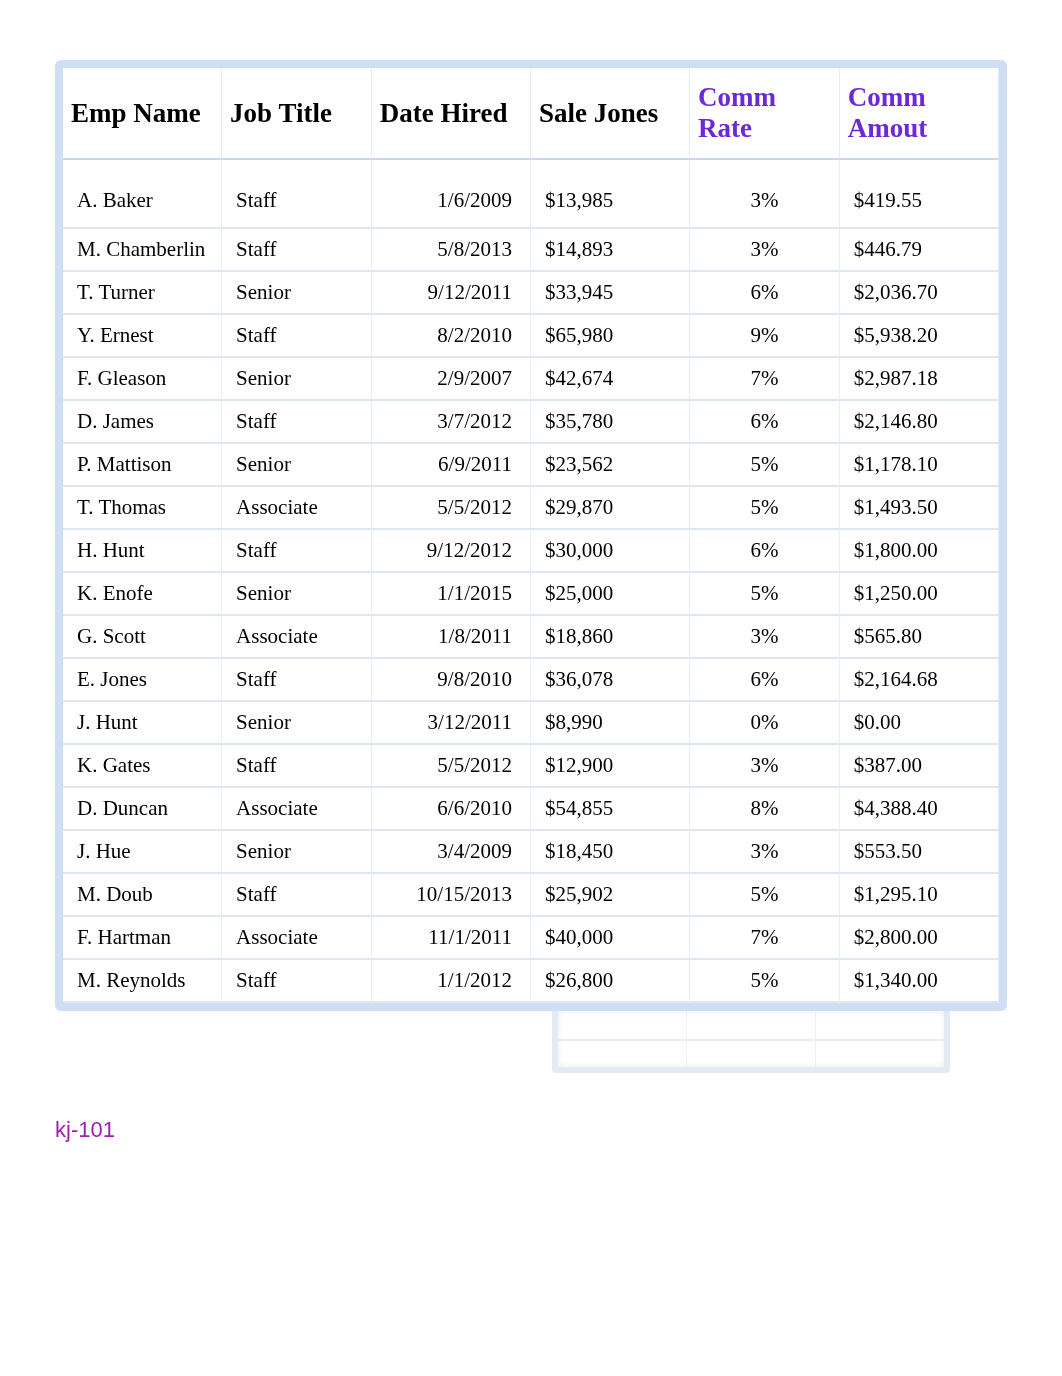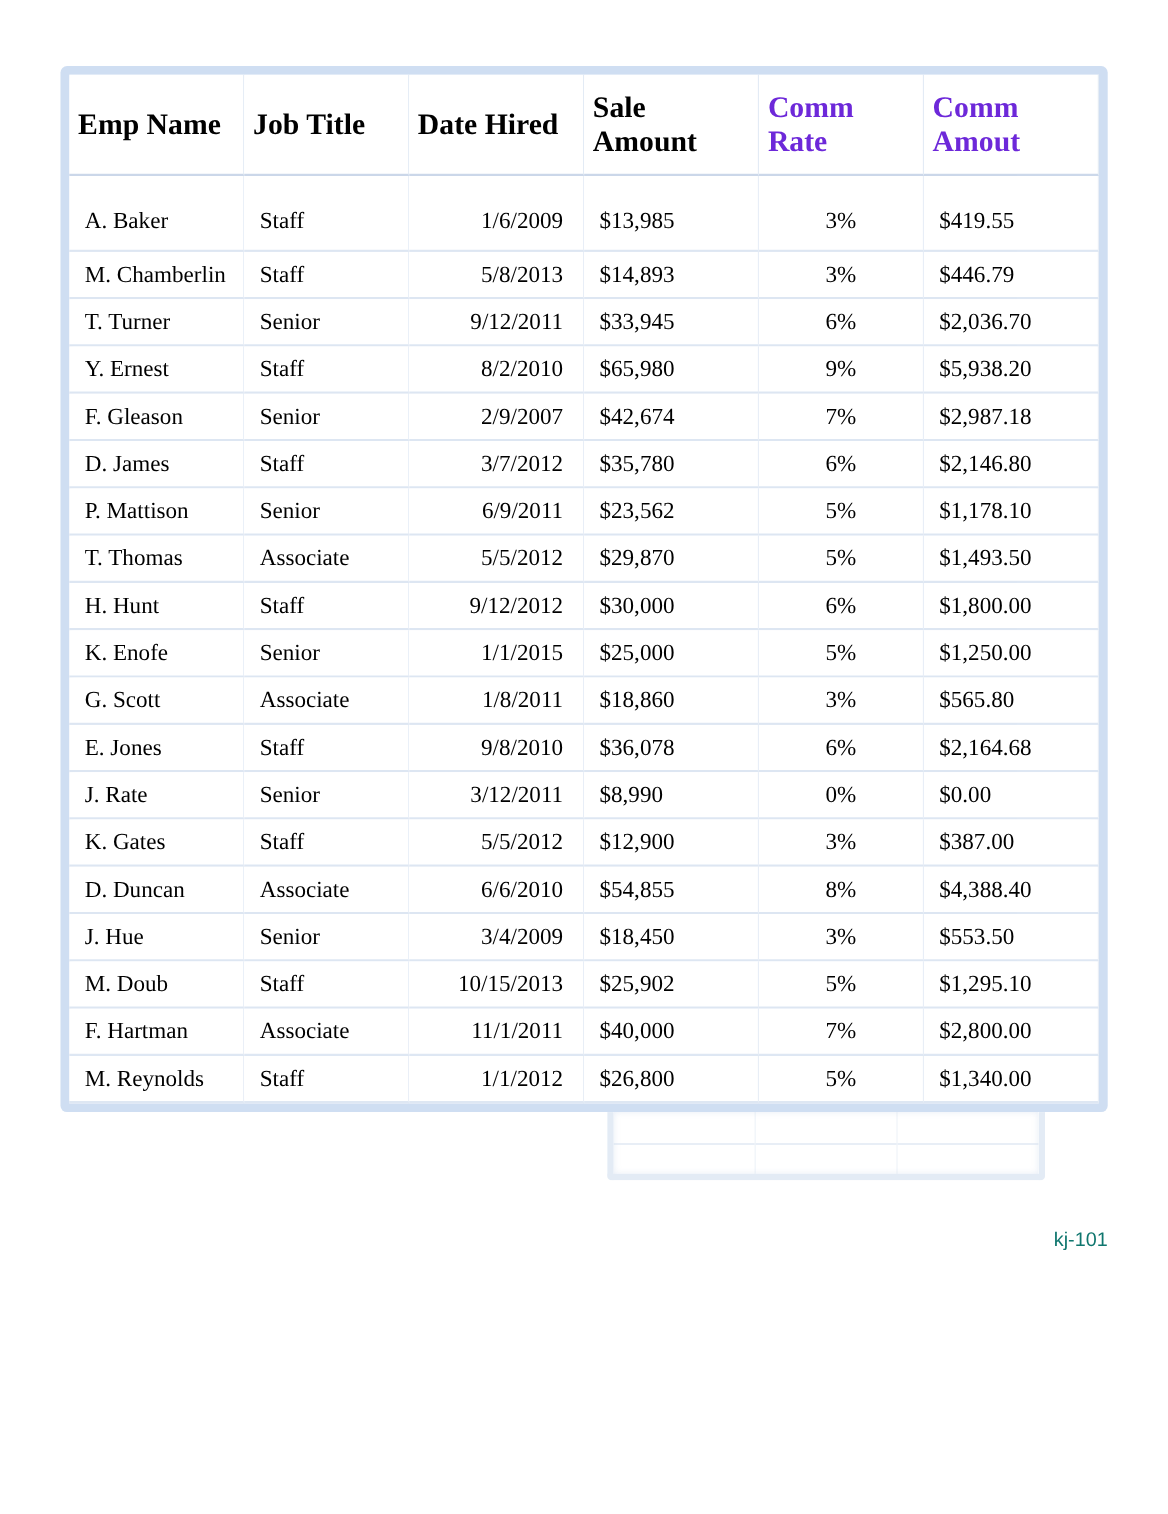--- a/index.html
+++ b/index.html
@@ -83,25 +83,25 @@
       flex: 1;
       border-right: 1px solid rgba(210, 222, 238, 0.4);
     }
     .extra-box .cell:last-child { border-right: none; }
     .extra-box .rowline {
       height: 30px;
       border-bottom: 2px solid rgba(210, 222, 238, 0.5);
     }
 
     .footer-label {
-      text-align: right;
-      font-size: 18px;
+      text-align: left;
+      font-size: 22px;
       font-family: Verdana, Geneva, sans-serif;
       padding-top: 44px;
-      color: #0f766e;
+      color: #a21caf;
     }
   </style>
 </head>
 <body>
 
 <div class="page">
   <div class="table-container">
     <table class="main">
       <colgroup>
         <col class="c1">
@@ -109,21 +109,21 @@
           <col class="c3">
           <col class="c4">
           <col class="c5">
           <col class="c6">
       </colgroup>
       <thead>
         <tr>
           <th>Emp Name</th>
           <th>Job Title</th>
           <th>Date Hired</th>
-          <th>Sale Amount</th>
+          <th>Sale Jones</th>
           <th class="calc">Comm Rate</th>
           <th class="calc">Comm Amout</th>
         </tr>
       </thead>
       <tbody id="tbody">
       <tr>
             <td class="txt">A. Baker</td>
             <td class="txt">Staff</td>
             <td class="date">1/6/2009</td>
             <td class="amt">$13,985</td>
@@ -212,21 +212,21 @@
           </tr>
           <tr>
             <td class="txt">E. Jones</td>
             <td class="txt">Staff</td>
             <td class="date">9/8/2010</td>
             <td class="amt">$36,078</td>
             <td class="rate">6%</td>
             <td class="comm">$2,164.68</td>
           </tr>
           <tr>
-            <td class="txt">J. Rate</td>
+            <td class="txt">J. Hunt</td>
             <td class="txt">Senior</td>
             <td class="date">3/12/2011</td>
             <td class="amt">$8,990</td>
             <td class="rate">0%</td>
             <td class="comm">$0.00</td>
           </tr>
           <tr>
             <td class="txt">K. Gates</td>
             <td class="txt">Staff</td>
             <td class="date">5/5/2012</td>

